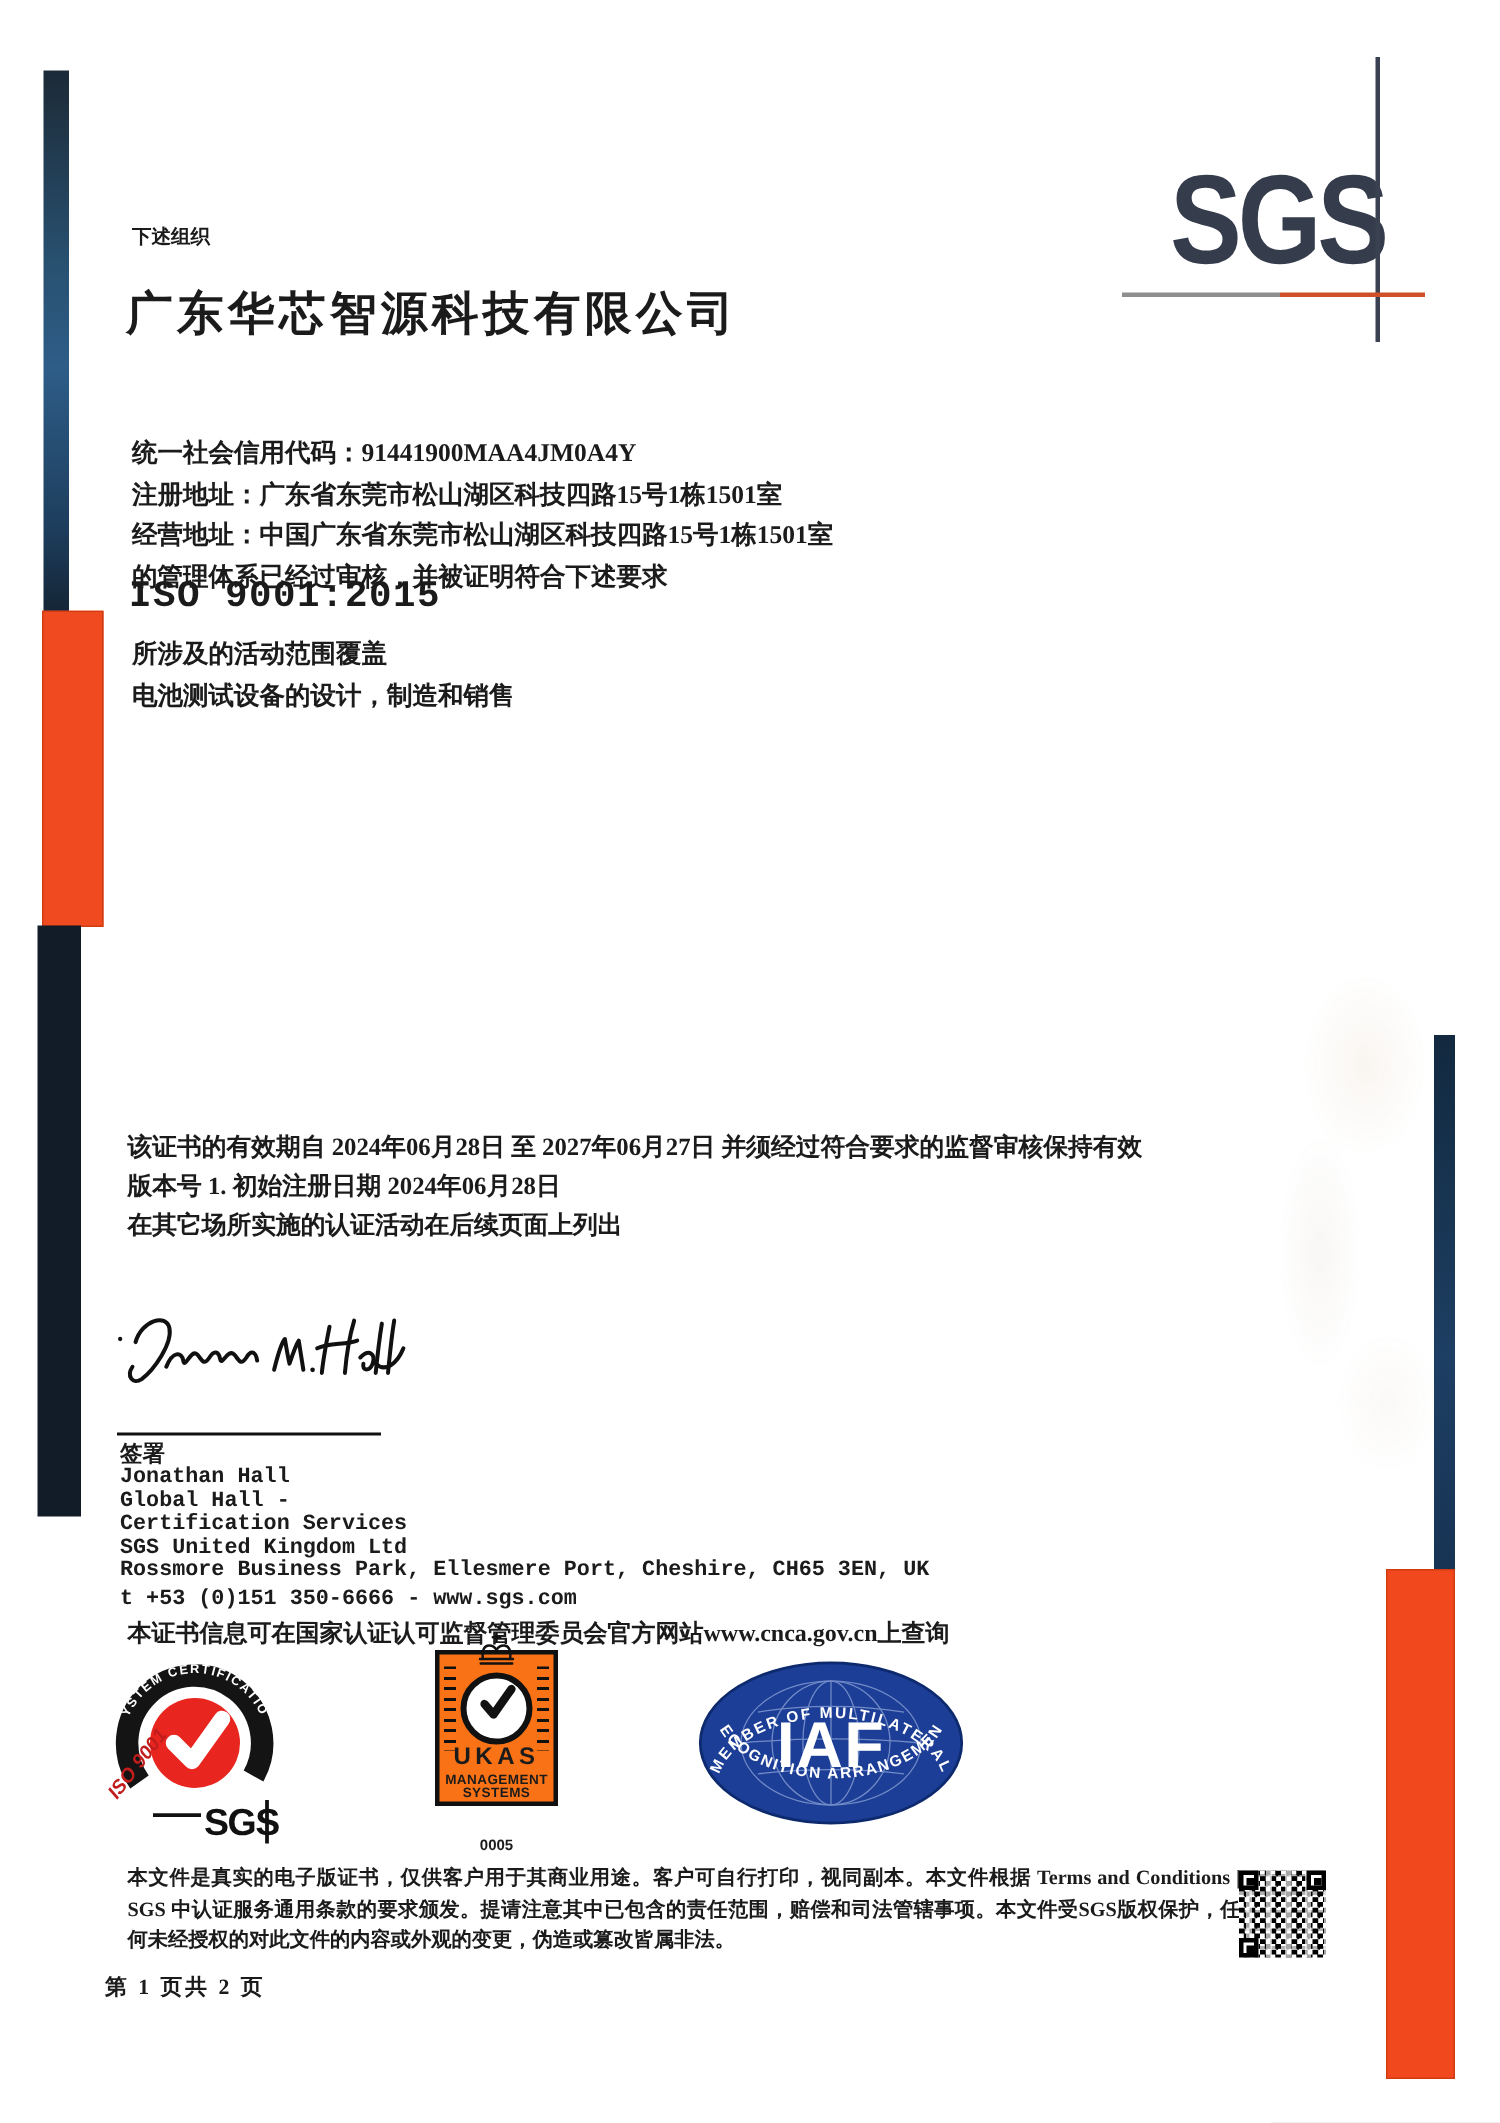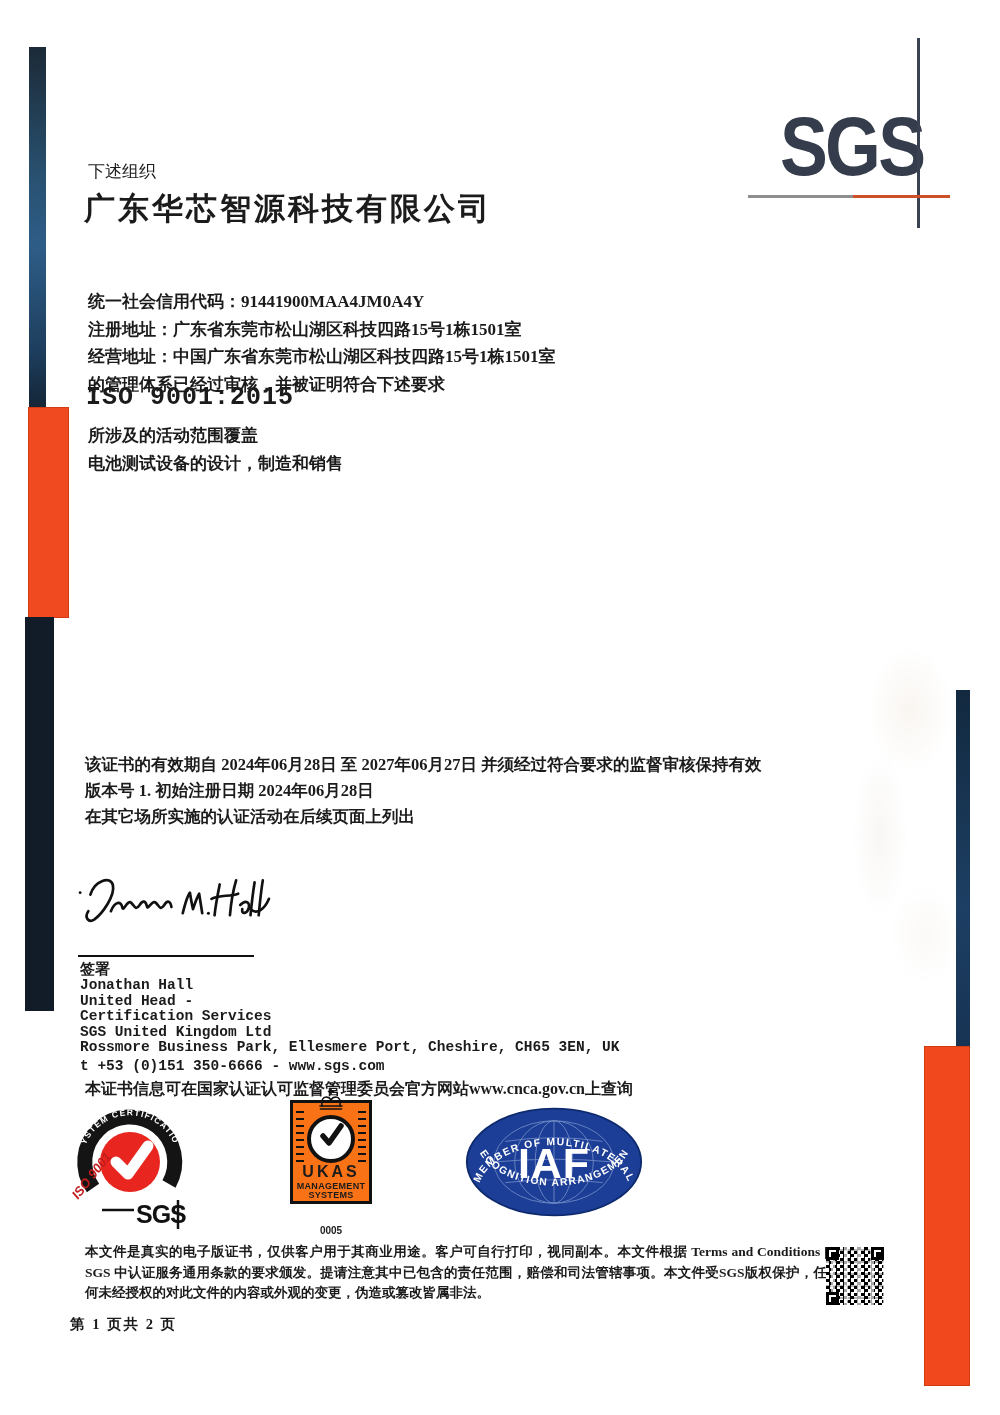--- a/index.html
+++ b/index.html
@@ -21,21 +21,21 @@
 
   
   .scan-noise{left:820px;top:560px;width:150px;height:500px;pointer-events:none;opacity:.6;
     background:
       radial-gradient(60px 90px at 60% 30%, rgba(205,175,140,.20), transparent 70%),
       radial-gradient(40px 120px at 40% 55%, rgba(190,170,150,.16), transparent 70%),
       radial-gradient(50px 70px at 70% 75%, rgba(205,185,160,.14), transparent 70%);}
 
   
   .cert-line{left:88px;top:120px;font-size:20px;font-weight:600;letter-spacing:1px;}
-  .org-intro{left:88px;top:160px;font-size:17px;font-weight:400;}
+  .org-intro{left:88px;top:149px;font-size:13px;font-weight:700;}
   .org-name{left:84px;top:188px;font-size:31px;font-weight:700;letter-spacing:3px;}
 
   .brand-sgs{left:780px;top:104px;font-size:78px;font-weight:800;color:#353c4b;
     font-family:"Liberation Sans","DejaVu Sans",sans-serif;letter-spacing:-3px;
     transform:scale(.92,1.08);transform-origin:left top;line-height:1;}
   .brand-vline{left:917px;top:38px;width:3px;height:190px;background:#3a4150;}
   .brand-hline{left:748px;top:195px;width:202px;height:3px;
     background:linear-gradient(90deg,#8e8e8e 0%,#8e8e8e 52%,#cf4f28 52%,#cf4f28 100%);}
 
   
@@ -142,21 +142,21 @@
       <path d="M174 12 C172 24 171 34 170 44"></path>
       <path d="M182 10 C180 22 179 34 178 44"></path>
       <path d="M170 38 C176 44 184 38 188 28"></path>
     </g>
   </svg>
 
   <div class="abs sig-rule"></div>
   <div class="abs sig-label">签署</div>
   <div class="abs sig-block mono">
     <div>Jonathan Hall</div>
-    <div>United Head -</div>
+    <div>Global Hall -</div>
     <div>Certification Services</div>
     <div>SGS United Kingdom Ltd</div>
   </div>
   <div class="abs sig-address mono">
     <div>Rossmore Business Park, Ellesmere Port, Cheshire, CH65 3EN, UK</div>
     <div>t +53 (0)151 350-6666 - www.sgs.com</div>
   </div>
 
   <div class="abs verify-line">本证书信息可在国家认证认可监督管理委员会官方网站www.cnca.gov.cn上查询</div>
 

